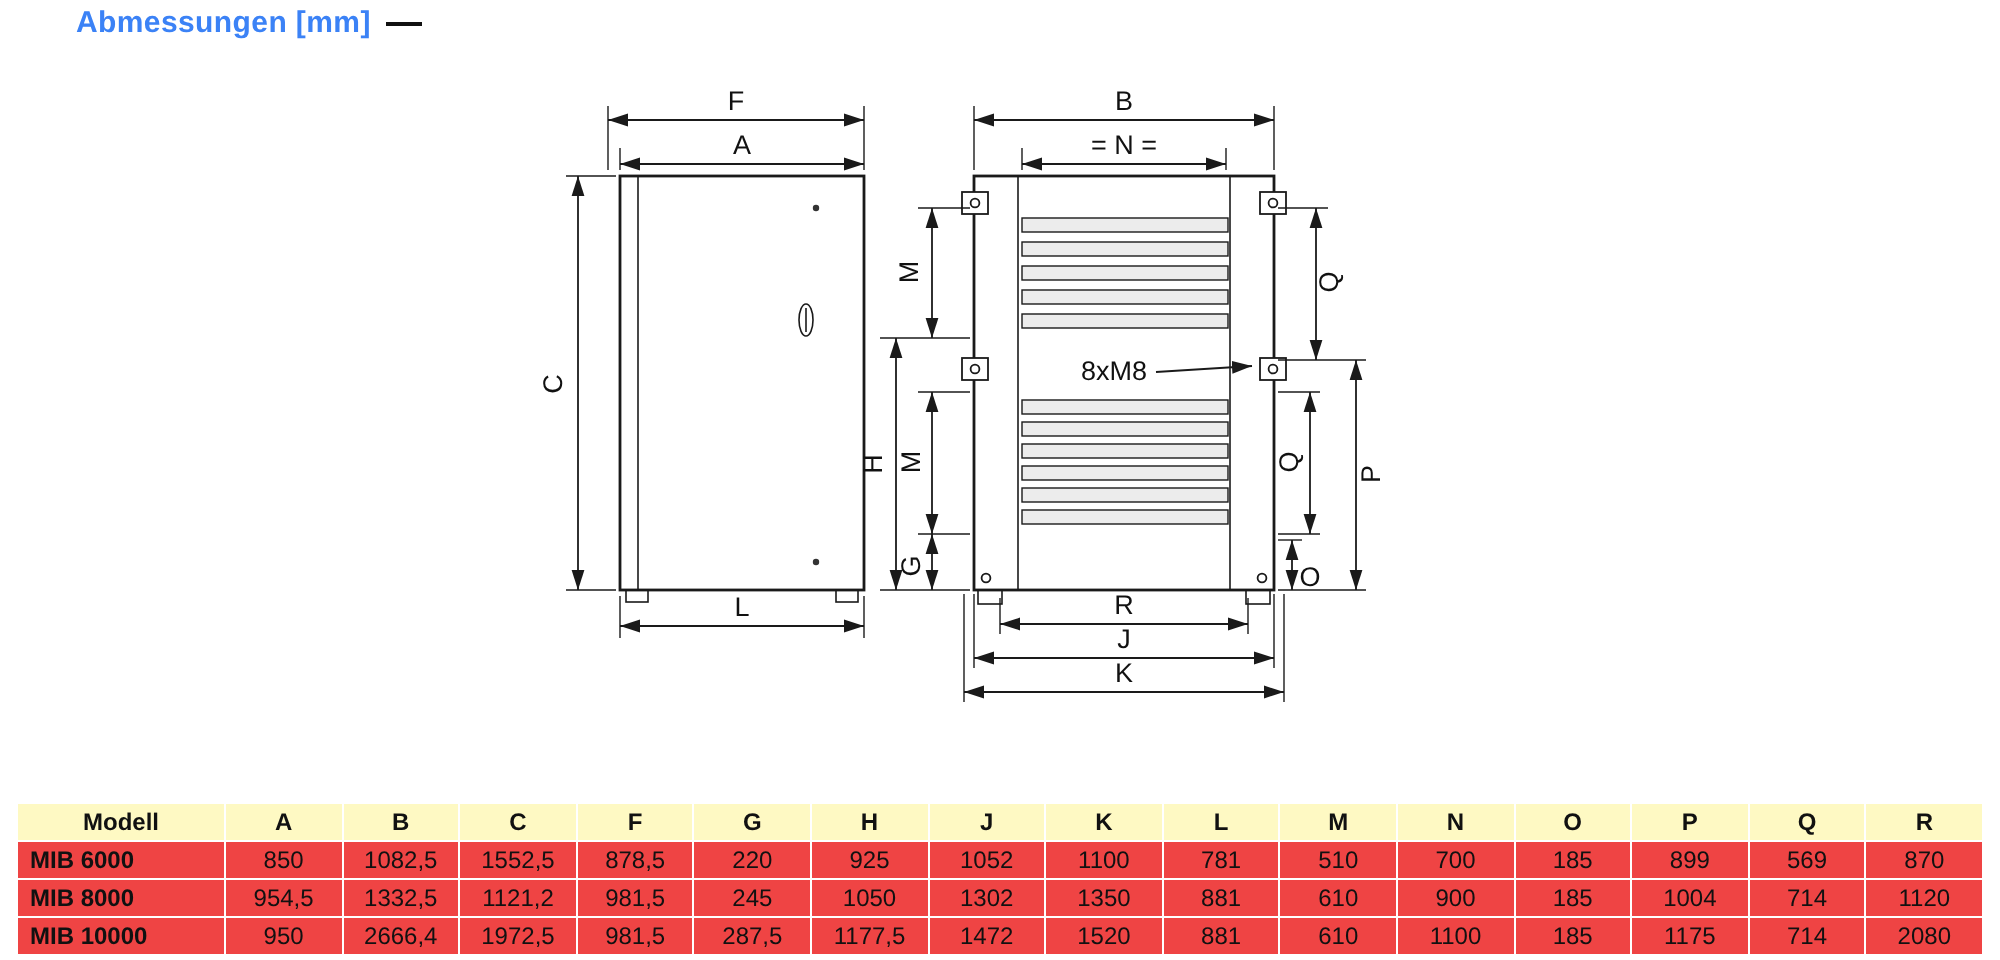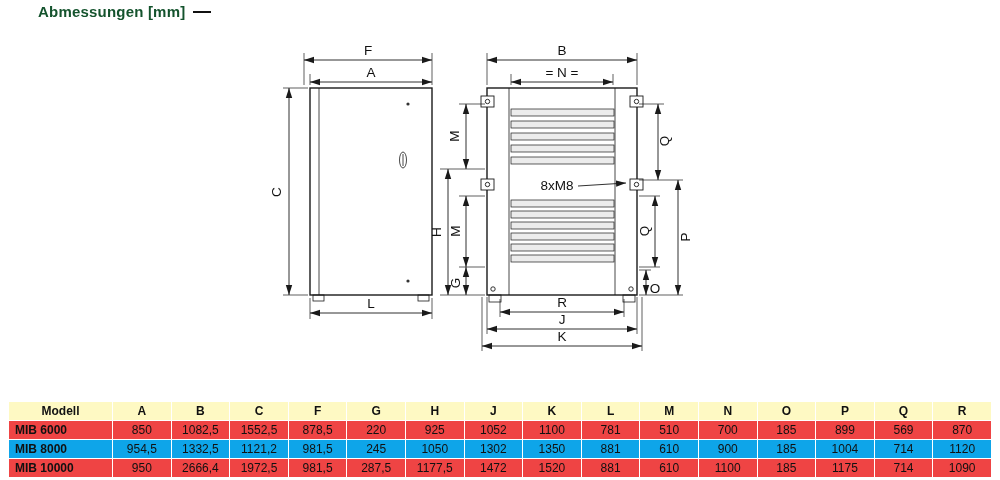--- a/index.html
+++ b/index.html
@@ -1,40 +1,40 @@
 <!DOCTYPE html>
 <html><head>
 <meta charset="utf-8">
 <style>
   html,body{margin:0;padding:0;}
   body{
     width:1000px;height:480px;position:relative;background:#fff;
     font-family:"Liberation Sans",sans-serif;overflow:hidden;
   }
   .title-wrap{position:absolute;left:38px;top:3px;display:flex;align-items:center;gap:8px;}
-  .title-wrap h1{margin:0;font-size:15px;font-weight:bold;color:#14532d;letter-spacing:.2px;}
+  .title-wrap h1{margin:0;font-size:15px;font-weight:bold;color:#3b82f6;letter-spacing:.2px;}
   .title-rule{width:18px;height:2px;background:#111;}
 
   svg.drawing{position:absolute;left:0;top:0;}
   svg .body{fill:#fff;stroke:#1a1a1a;stroke-width:1.4;}
   svg .thin{stroke:#1a1a1a;stroke-width:.8;fill:none;}
   svg .ext{stroke:#1a1a1a;stroke-width:.7;}
   svg .dim{stroke:#1a1a1a;stroke-width:.9;fill:none;}
   svg .slat{fill:#ececec;stroke:#1a1a1a;stroke-width:.7;}
   svg .bolt{fill:#fff;stroke:#1a1a1a;stroke-width:.9;}
   svg .lbl{font:13.5px "Liberation Sans",sans-serif;fill:#111;}
 
   table.dim-table{position:absolute;left:8px;top:401px;width:984px;border-collapse:collapse;table-layout:fixed;}
   .dim-table th,.dim-table td{
     border:1px solid #fff;height:18px;padding:0 3px;font-size:12px;color:#111;
     text-align:center;white-space:nowrap;overflow:hidden;
   }
   .dim-table th{background:#fef9c3;font-weight:bold;}
   .dim-table td{background:#ef4444;}
-  .dim-table tr.alt td{background:#0ea5e9;}
+  .dim-table tr.alt td{background:#ef4444;}
   .dim-table td.model{text-align:left;font-weight:bold;padding-left:6px;}
 </style>
 </head>
 <body>
 
 <div class="title-wrap">
   <h1>Abmessungen [mm]</h1>
   <div class="title-rule"></div>
 </div>
 
@@ -257,16 +257,16 @@
       <td>287,5</td>
       <td>1177,5</td>
       <td>1472</td>
       <td>1520</td>
       <td>881</td>
       <td>610</td>
       <td>1100</td>
       <td>185</td>
       <td>1175</td>
       <td>714</td>
-      <td>1090</td>
+      <td>2080</td>
     </tr>
   </tbody>
 </table>
 
 </body></html>

